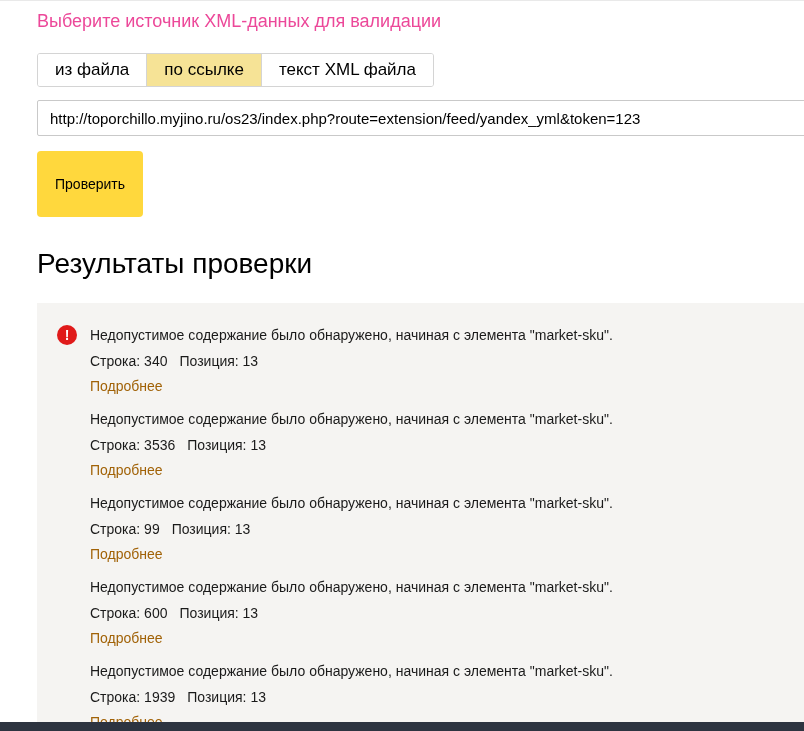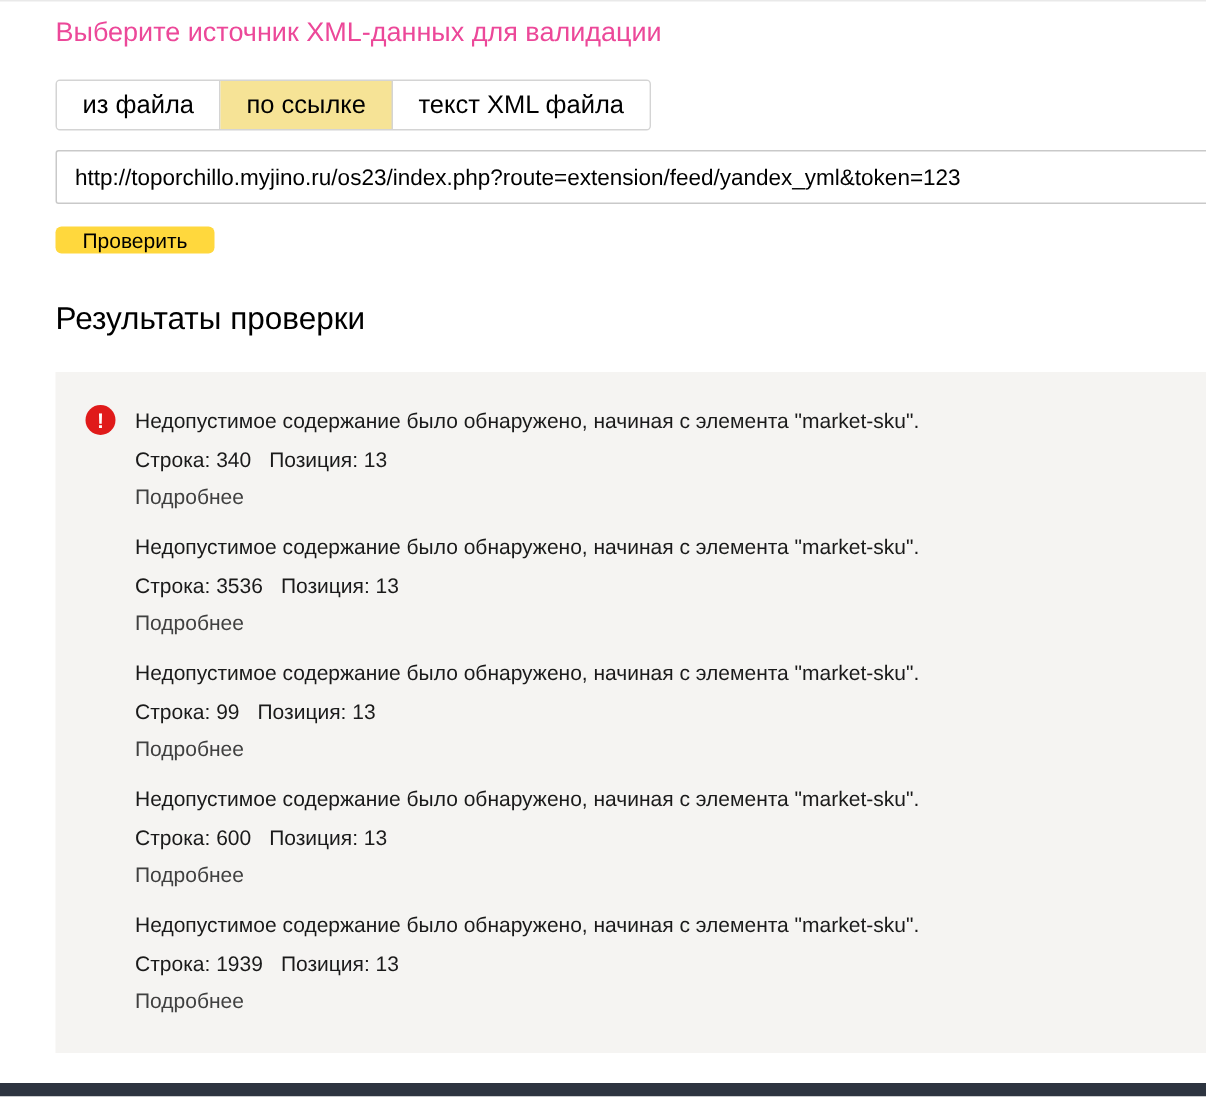--- a/index.html
+++ b/index.html
@@ -59,28 +59,28 @@
     color: #000;
     outline: none;
     background: #fff;
   }
   .check-button {
     margin-top: 15px;
     display: inline-block;
     background: #ffd83d;
     border: none;
     border-radius: 4px;
-    padding: 1px 18px;
+    padding: 25px 18px;
     font-size: 14px;
     font-family: "Liberation Sans", sans-serif;
     color: #000;
     cursor: pointer;
   }
   .results-title {
-    font-size: 21px;
+    font-size: 28px;
     font-weight: 400;
     margin: 31px 0 23px 0;
     color: #000;
   }
   .results-panel {
     background: #f5f4f2;
     width: 790px;            
     padding: 22px 20px 12px 20px;
   }
   .error-entry {
@@ -104,21 +104,21 @@
     text-align: center;
   }
   .error-icon-spacer { flex: none; width: 20px; height: 1px; }
   .error-body { margin-left: 13px; }
   .error-message { line-height: 20px; }
   .error-meta { margin-top: 6px; line-height: 20px; }
   .error-meta .pos { margin-left: 12px; }
   .error-details {
     margin-top: 5px;
     line-height: 20px;
-    color: #404040;
+    color: #a16207;
     cursor: pointer;
   }
   .error-details span { display: inline-block; }
   .bottom-bar {
     position: absolute;
     left: 0; bottom: 0;
     width: 100%; height: 9px;
     background: #2d3440;
   }
 </style>

